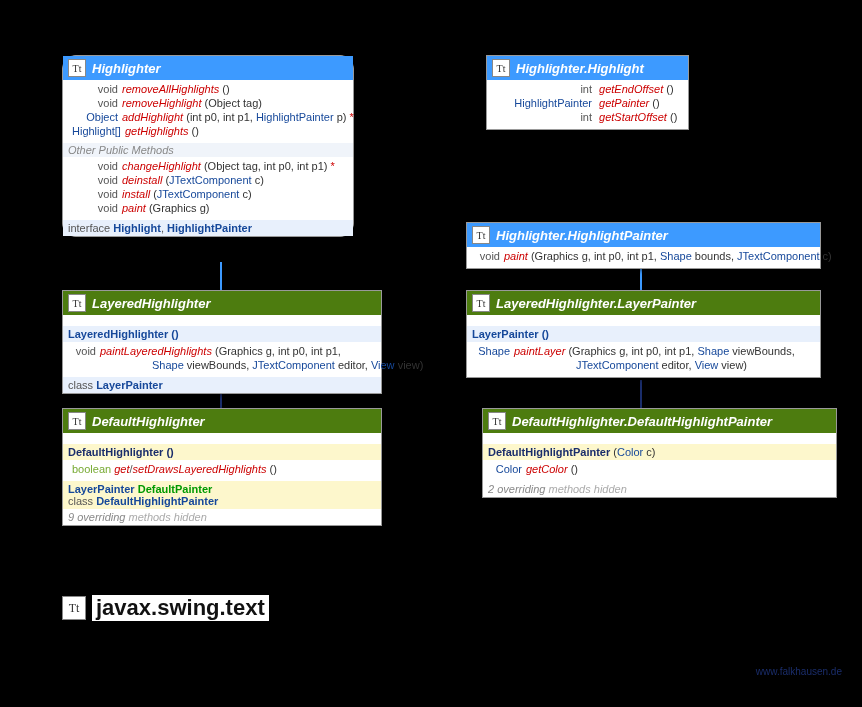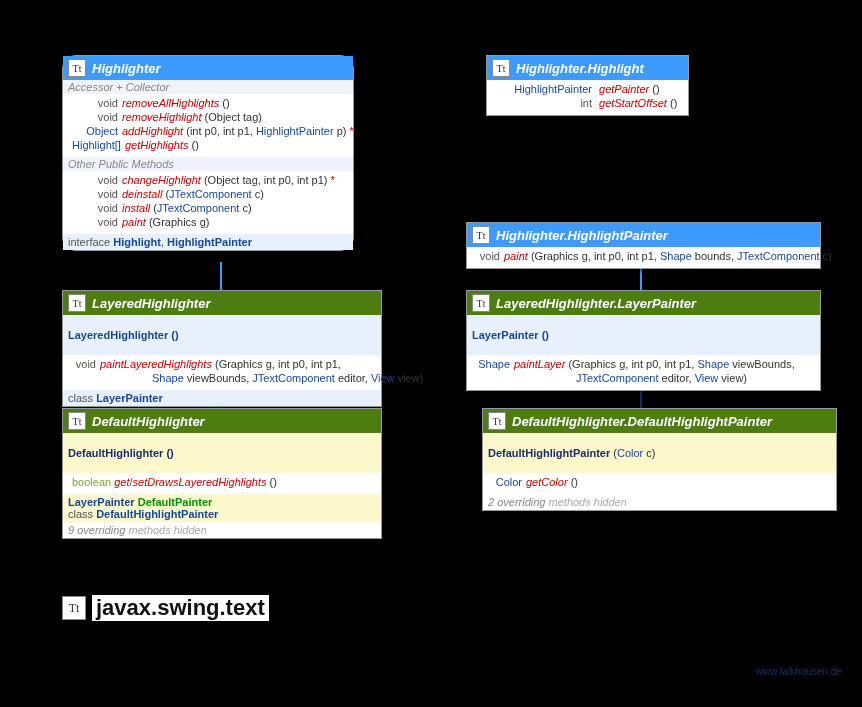--- a/index.html
+++ b/index.html
@@ -25,37 +25,36 @@
   .subsection-yellow { background: #fdf7cc; padding: 2px 5px; font-size: 11px; }
   .subsection-yellow .typ, .subsection-lightblue .typ { color: #16489a; font-weight: bold; }
   .hidden-note { color: #888; font-style: italic; font-size: 11px; padding: 2px 5px; }
   .connector { position: absolute; background: #3d9aff; }
   .connector.vert { width: 2px; }
   .connector.navy { background: #1a2d6b; }
   .package-label { position: absolute; left: 62px; top: 595px; display: flex; align-items: center; }
   .package-label .icon-tt { width: 24px; height: 24px; font-size: 12px; }
   .package-label .txt { font-size: 22px; font-weight: bold; color: #111; background: #fff; padding: 0 4px; font-family: Arial, sans-serif; }
   .watermark { position: absolute; right: 20px; bottom: 30px; color: #1a2d6b; font-size: 10px; }
-  .constructor { color: #16489a; font-weight: bold; padding: 14px 5px; font-size: 11px; background: #e8f0fc; }
+  .constructor { color: #16489a; font-weight: bold; padding: 2px 5px; font-size: 11px; background: #e8f0fc; margin-top: 11px; }
   .constructor.yellow { background: #fdf7cc; color: #1a2d6b; }
 </style>
 </head>
 <body>
 
 <div class="connector vert" style="left:220px; top:262px; height:30px;"></div>
 <div class="connector vert navy" style="left:220px; top:385px; height:25px;"></div>
 <div class="connector vert" style="left:640px; top:262px; height:30px;"></div>
 <div class="connector vert navy" style="left:640px; top:380px; height:30px;"></div>
 
 <div class="box" style="left:62px; top:55px; width:292px;border-radius:14px;">
   <div class="box-header blue">
     <span class="icon-tt"></span>
     <span>Highlighter</span>
   </div>
-  <div class="section-label" style="padding-left:5px;">Accessor + Collector</div>
   <div class="box-body">
     <div class="method-row"><span class="ret void">void</span><span class="mname red">removeAllHighlights</span><span class="params"> ()</span></div>
     <div class="method-row"><span class="ret void">void</span><span class="mname red">removeHighlight</span><span class="params"> (Object tag)</span></div>
     <div class="method-row"><span class="ret type">Object</span><span class="mname red">addHighlight</span><span class="params"> (int p0, int p1, <span class="typ">HighlightPainter</span> p) </span><span class="star">*</span></div>
     <div class="method-row"><span class="ret type">Highlight[]</span><span class="mname red">getHighlights</span><span class="params"> ()</span></div>
   </div>
   <div class="section-label" style="padding-left:5px;">Other Public Methods</div>
   <div class="box-body">
     <div class="method-row"><span class="ret void">void</span><span class="mname red">changeHighlight</span><span class="params"> (Object tag, int p0, int p1) </span><span class="star">*</span></div>
     <div class="method-row"><span class="ret void">void</span><span class="mname red">deinstall</span><span class="params"> (<span class="typ">JTextComponent</span> c)</span></div>
@@ -66,20 +65,21 @@
     <span style="color:#555">interface </span><span class="typ">Highlight</span><span style="color:#555">, </span><span class="typ">HighlightPainter</span>
   </div>
 </div>
 
 <div class="box" style="left:486px; top:55px; width:203px;">
   <div class="box-header blue">
     <span class="icon-tt"></span>
     <span>Highlighter.Highlight</span>
   </div>
   <div class="box-body">
+    <div class="method-row"><span class="ret" style="min-width:100px;color:#555;text-align:right;">int</span> <span class="mname red">getEndOffset</span><span class="params"> ()</span></div>
     <div class="method-row"><span class="ret type" style="min-width:100px;text-align:right;">HighlightPainter</span> <span class="mname red">getPainter</span><span class="params"> ()</span></div>
     <div class="method-row"><span class="ret" style="min-width:100px;color:#555;text-align:right;">int</span> <span class="mname red">getStartOffset</span><span class="params"> ()</span></div>
   </div>
 </div>
 
 <div class="box" style="left:466px; top:222px; width:355px;">
   <div class="box-header blue">
     <span class="icon-tt"></span>
     <span>Highlighter.HighlightPainter</span>
   </div>

